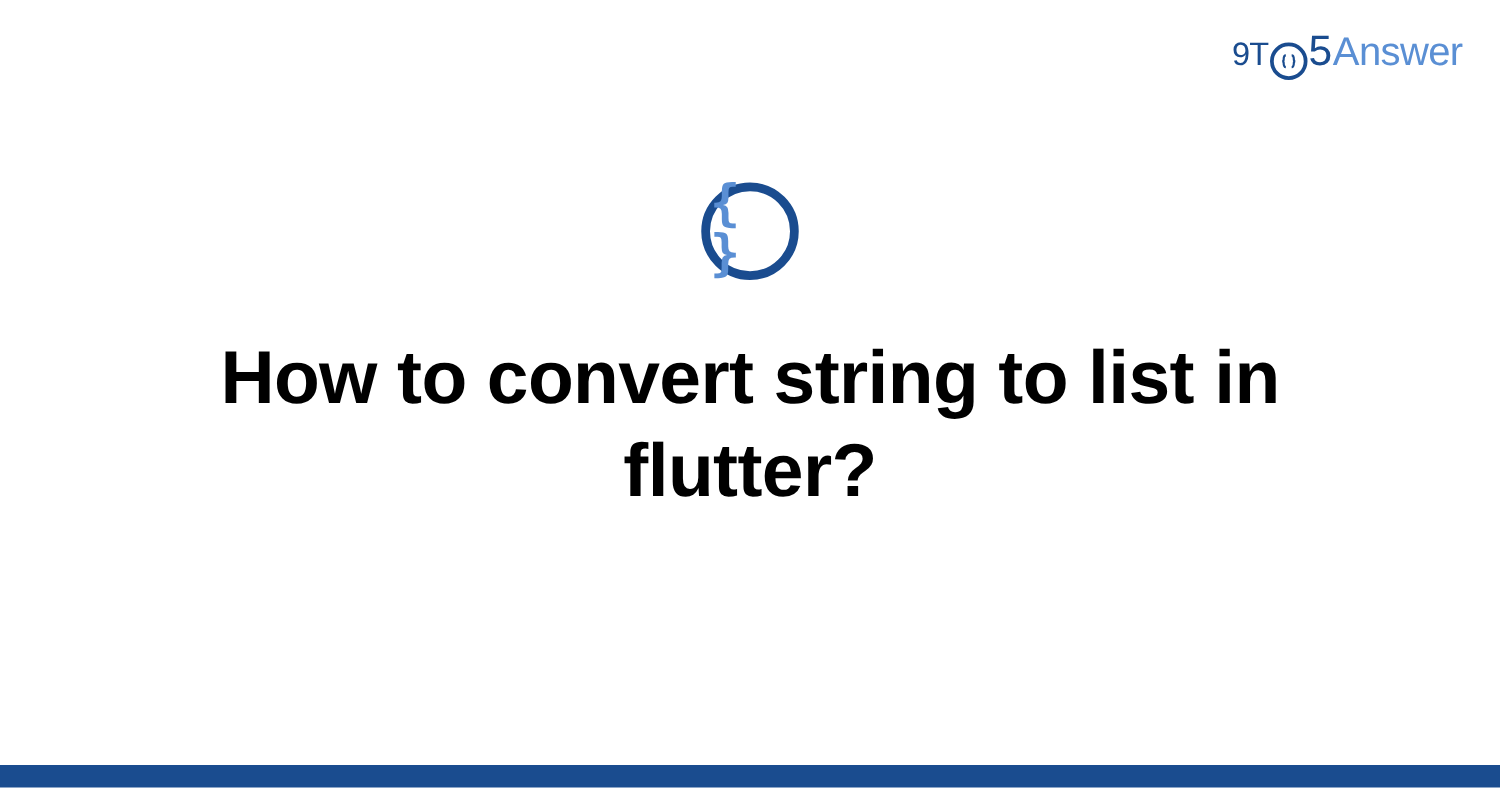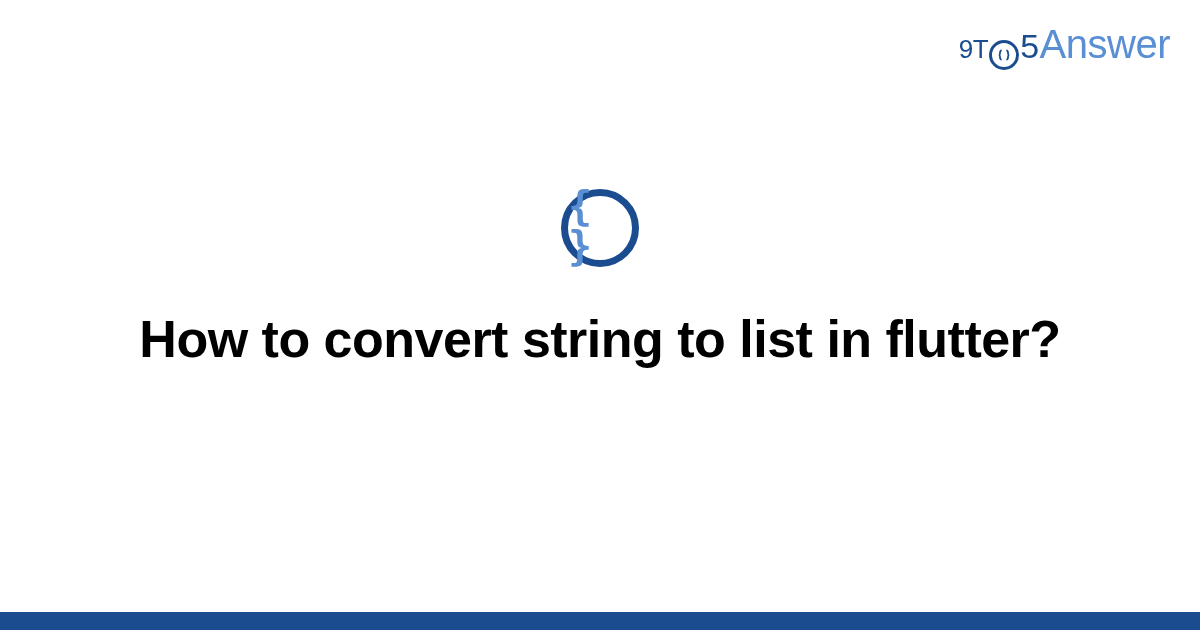--- a/index.html
+++ b/index.html
@@ -45,21 +45,21 @@
       width: 14px;
       height: 14px;
     }
     .logo-5 {
       color: #1a4c8f;
       font-size: 34px;
       font-weight: 500;
     }
     .logo-answer {
       color: #5a8fd4;
-      font-size: 40px;
+      font-size: 32px;
       font-weight: 400;
       margin-left: 1px;
     }
     .content {
       position: absolute;
       top: 0;
       left: 0;
       width: 100%;
       height: 100%;
       display: flex;
@@ -84,21 +84,21 @@
       font-size: 40px;
       font-weight: 700;
       font-family: "Consolas", "Monaco", monospace;
       letter-spacing: 2px;
       line-height: 1;
       position: relative;
       top: -2px;
     }
     .title {
       color: #000000;
-      font-size: 52px;
+      font-size: 60px;
       font-weight: 700;
       text-align: center;
       line-height: 1.25;
       max-width: 950px;
       letter-spacing: -0.5px;
     }
     .footer-bar {
       position: absolute;
       bottom: 0;
       left: 0;

